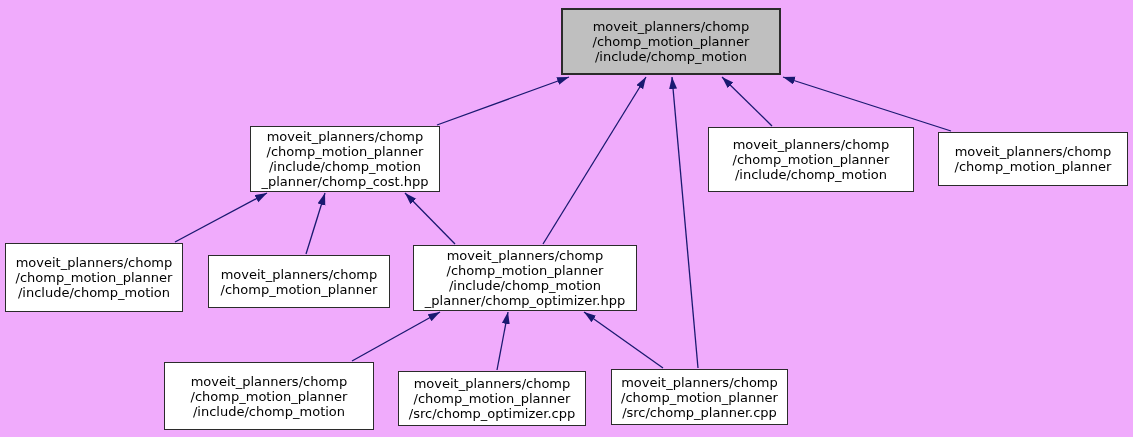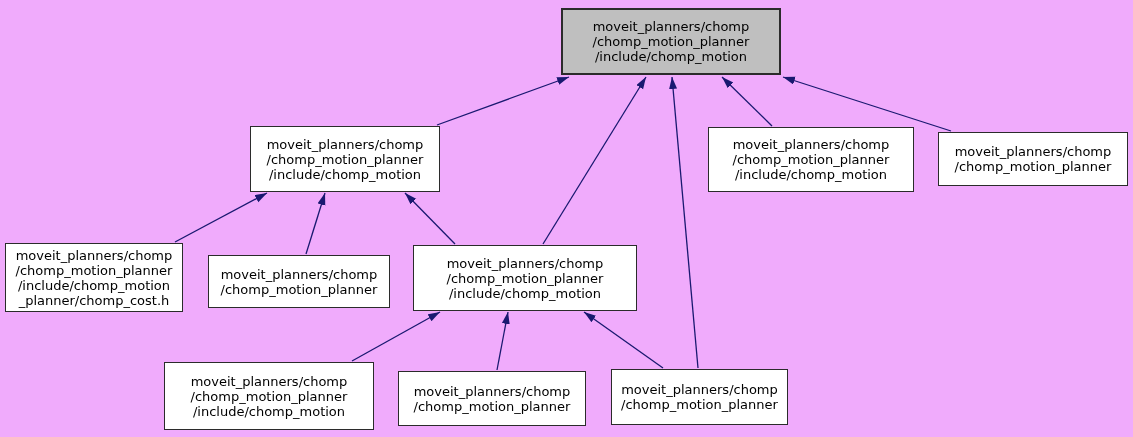--- a/index.html
+++ b/index.html
@@ -62,60 +62,63 @@
   <div class="node highlight" style="left:561px;top:8px;width:220px;height:67px;">
     <span>moveit_planners/chomp</span>
     <span>/chomp_motion_planner</span>
     <span>/include/chomp_motion</span>
   </div>
 
   <div class="node" style="left:250px;top:126px;width:190px;height:66px;">
     <span>moveit_planners/chomp</span>
     <span>/chomp_motion_planner</span>
     <span>/include/chomp_motion</span>
+    <span>_planner/chomp_cost.hpp</span>
   </div>
 
   <div class="node" style="left:708px;top:127px;width:206px;height:65px;">
     <span>moveit_planners/chomp</span>
     <span>/chomp_motion_planner</span>
     <span>/include/chomp_motion</span>
   </div>
 
   <div class="node" style="left:938px;top:132px;width:190px;height:54px;">
     <span>moveit_planners/chomp</span>
     <span>/chomp_motion_planner</span>
   </div>
 
   <div class="node" style="left:5px;top:243px;width:178px;height:69px;">
     <span>moveit_planners/chomp</span>
     <span>/chomp_motion_planner</span>
     <span>/include/chomp_motion</span>
-    <span>_planner/chomp_cost.h</span>
   </div>
 
   <div class="node" style="left:208px;top:255px;width:182px;height:53px;">
     <span>moveit_planners/chomp</span>
     <span>/chomp_motion_planner</span>
   </div>
 
   <div class="node" style="left:413px;top:245px;width:224px;height:66px;">
     <span>moveit_planners/chomp</span>
     <span>/chomp_motion_planner</span>
     <span>/include/chomp_motion</span>
+    <span>_planner/chomp_optimizer.hpp</span>
   </div>
 
   <div class="node" style="left:164px;top:362px;width:210px;height:68px;">
     <span>moveit_planners/chomp</span>
     <span>/chomp_motion_planner</span>
     <span>/include/chomp_motion</span>
   </div>
 
   <div class="node" style="left:398px;top:371px;width:188px;height:55px;">
     <span>moveit_planners/chomp</span>
     <span>/chomp_motion_planner</span>
+    <span>/src/chomp_optimizer.cpp</span>
   </div>
 
   <div class="node" style="left:611px;top:369px;width:177px;height:56px;">
     <span>moveit_planners/chomp</span>
     <span>/chomp_motion_planner</span>
+    <span>/src/chomp_planner.cpp</span>
   </div>
 
 </div>
 
 </body></html>

